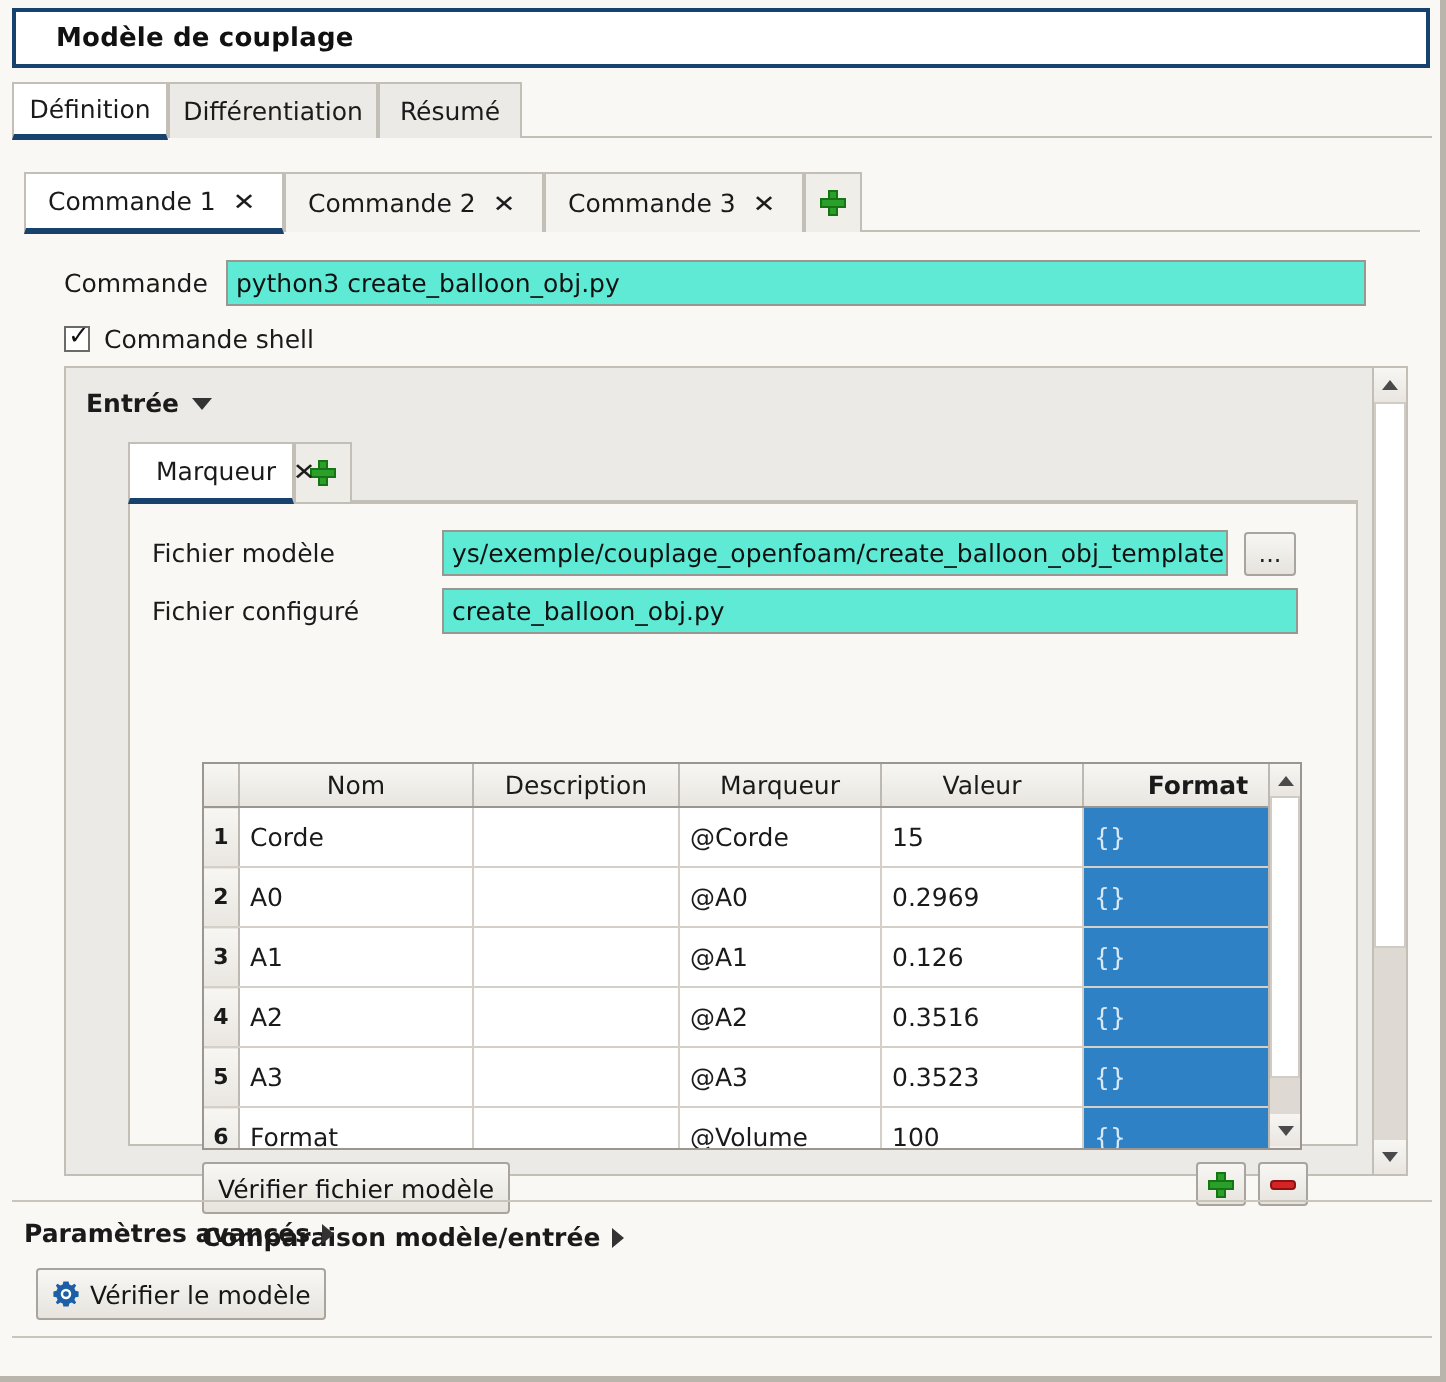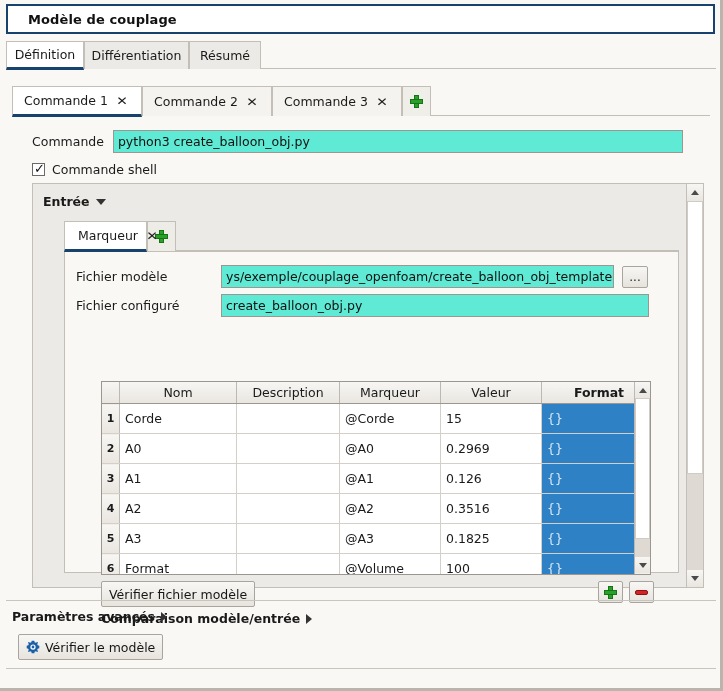--- a/index.html
+++ b/index.html
@@ -578,21 +578,21 @@
                 <td></td>
                 <td>@A2</td>
                 <td>0.3516</td>
                 <td class="selected">{}</td>
               </tr>
               <tr>
                 <td class="rownum">5</td>
                 <td>A3</td>
                 <td></td>
                 <td>@A3</td>
-                <td>0.1825</td>
+                <td>0.3523</td>
                 <td class="selected">{}</td>
               </tr>
               <tr>
                 <td class="rownum">6</td>
                 <td>Format</td>
                 <td></td>
                 <td>@Volume</td>
                 <td>100</td>
                 <td class="selected">{}</td>
               </tr>

